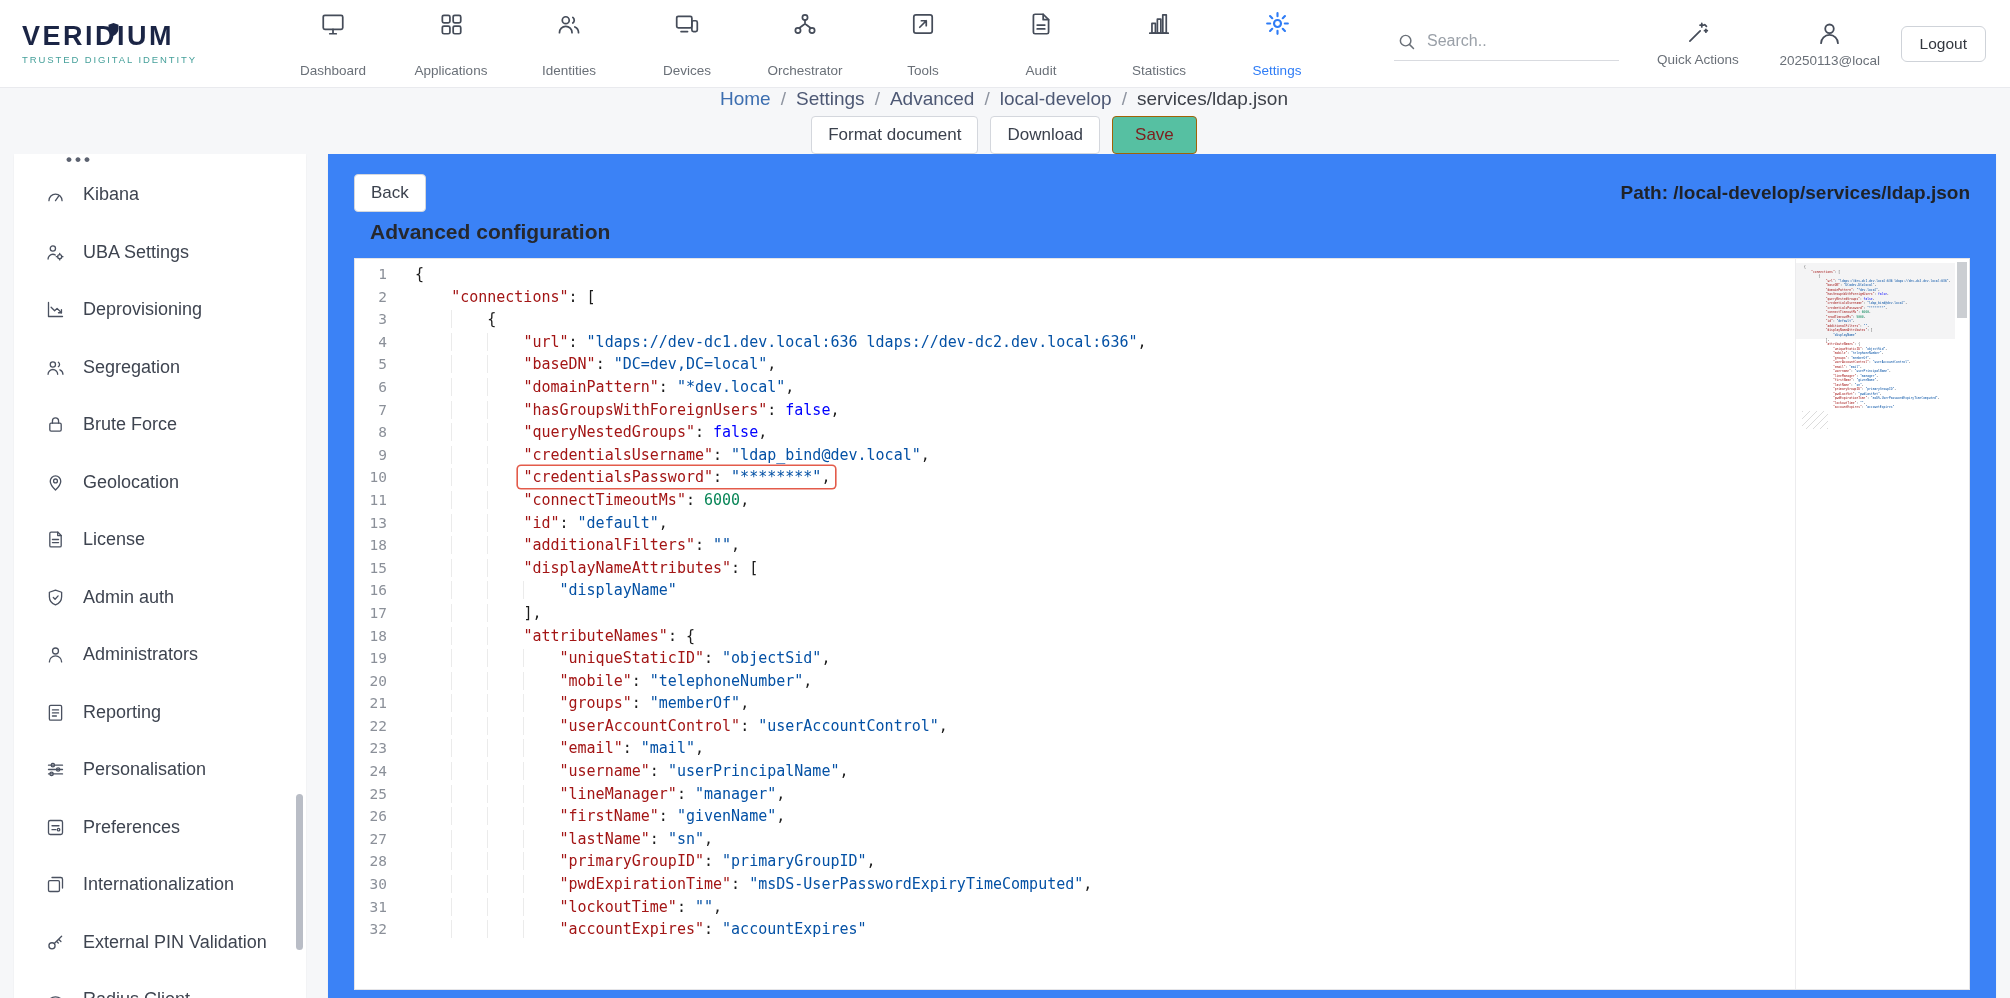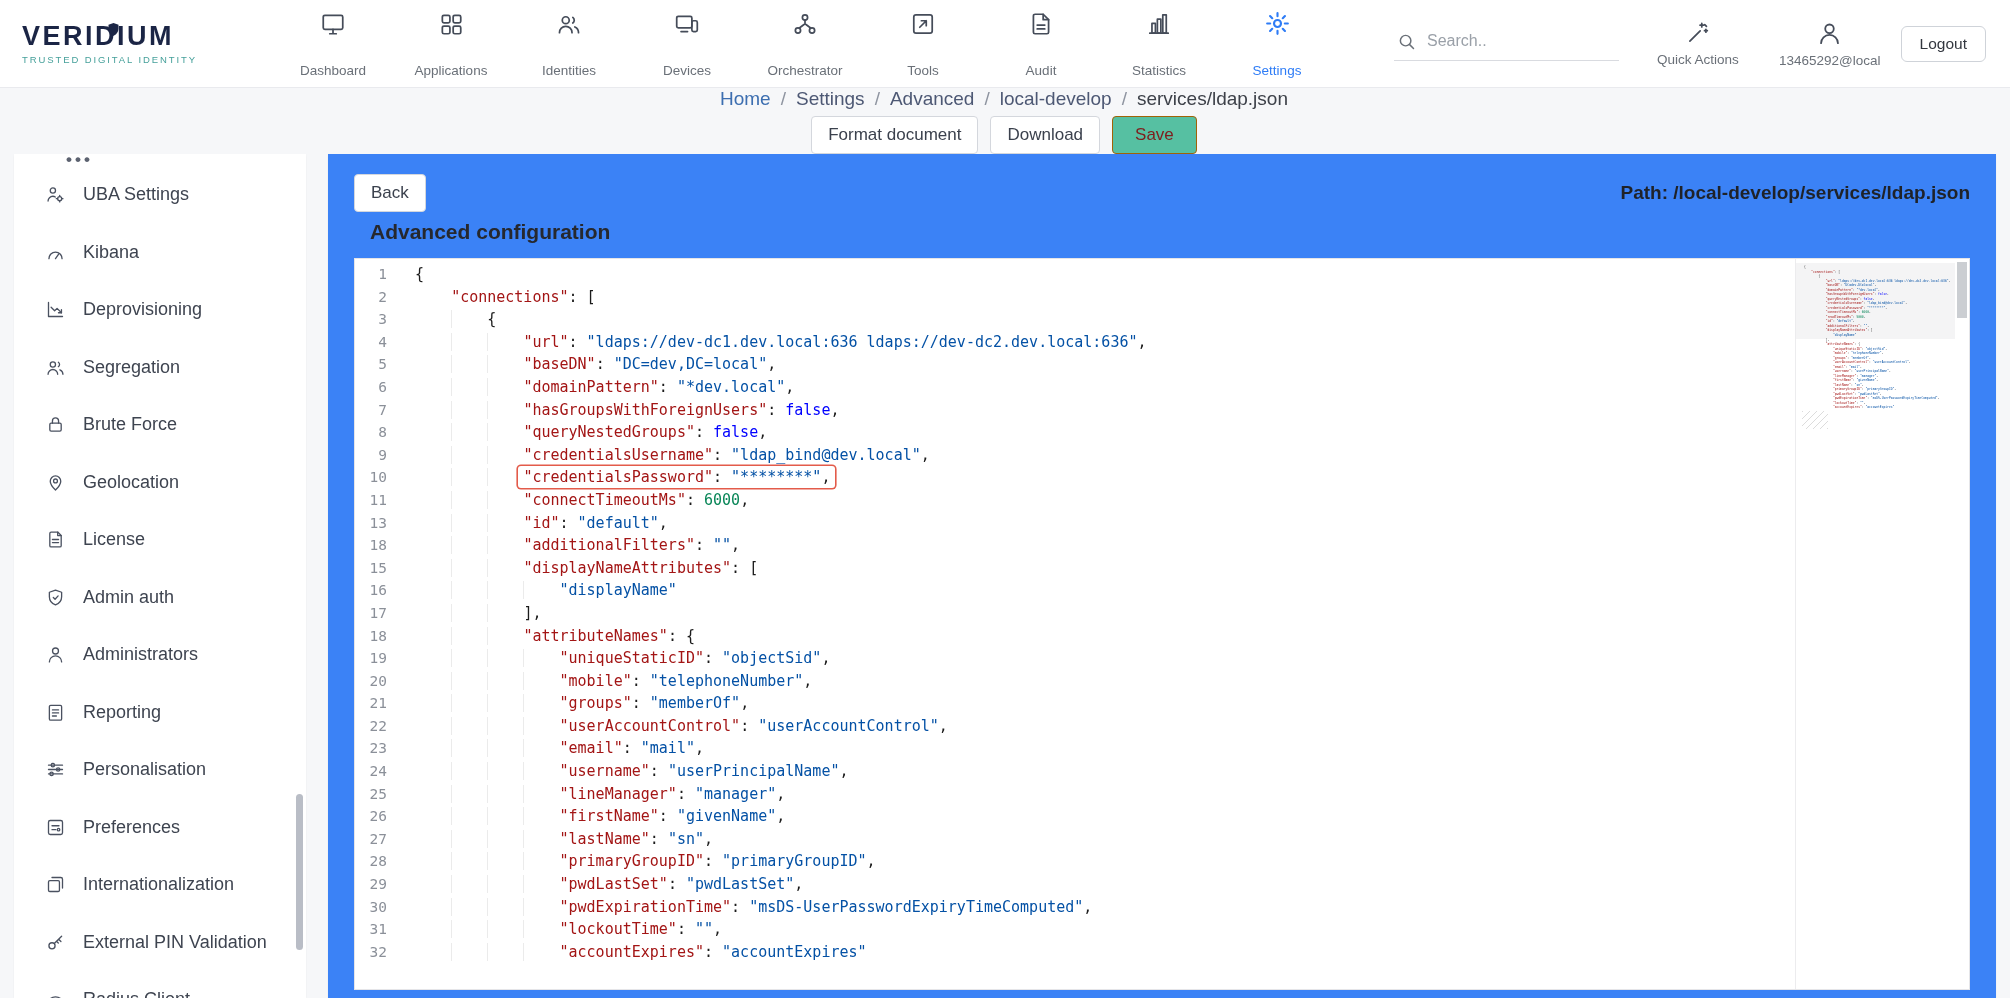--- a/index.html
+++ b/index.html
@@ -205,21 +205,21 @@
     <span class="mini-label">Quick Actions</span>
   </div>
 
   <div class="top-mini">
     <span class="icn">
       <svg width="27" height="27" viewBox="0 0 24 24" fill="none" stroke="currentColor" stroke-width="1.6" stroke-linecap="round">
           <circle cx="12" cy="7.8" r="3.8"></circle>
           <path d="M4.5 20.6c0-4.1 3.4-7.4 7.5-7.4s7.5 3.3 7.5 7.4"></path>
         </svg>
     </span>
-    <span class="mini-label">13465292@local</span>
+    <span class="mini-label">20250113@local</span>
   </div>
 
   <button class="logout-btn">Logout</button>
 </div>
 
 <div class="crumb-bar">
   <div class="crumbs">
       <span class="crumb link">Home</span>
       <span class="crumb-sep">/</span>
       <span class="crumb">Settings</span>
@@ -238,36 +238,36 @@
 </div>
 
 <div class="content">
 
   <div class="sidebar">
     <div class="sb-clipped-dots">•••</div>
     <div class="sb-list">
         <div class="sb-item">
           <span class="icn">
             <svg width="21" height="21" viewBox="0 0 24 24" fill="none" stroke="currentColor" stroke-width="1.5" stroke-linecap="round" stroke-linejoin="round">
+              <path d="M4.5 19a7.5 7.5 0 1 1 15 0"></path>
+              <path d="M12 19l3.6-5.2"></path>
+            </svg>
+          </span>
+          <span class="sb-label">Kibana</span>
+        </div>
+        <div class="sb-item">
+          <span class="icn">
+            <svg width="21" height="21" viewBox="0 0 24 24" fill="none" stroke="currentColor" stroke-width="1.5" stroke-linecap="round" stroke-linejoin="round">
               <circle cx="9" cy="7.5" r="3"></circle>
               <path d="M3.5 19.5c0-3 2.5-5.5 5.5-5.5 1 0 2 .3 2.8.8"></path>
               <circle cx="16.8" cy="16.8" r="2.3"></circle>
               <path d="M16.8 12.9v1.4M16.8 19.1v1.4M12.9 16.8h1.4M19.1 16.8h1.4"></path>
             </svg>
           </span>
           <span class="sb-label">UBA Settings</span>
-        </div>
-        <div class="sb-item">
-          <span class="icn">
-            <svg width="21" height="21" viewBox="0 0 24 24" fill="none" stroke="currentColor" stroke-width="1.5" stroke-linecap="round" stroke-linejoin="round">
-              <path d="M4.5 19a7.5 7.5 0 1 1 15 0"></path>
-              <path d="M12 19l3.6-5.2"></path>
-            </svg>
-          </span>
-          <span class="sb-label">Kibana</span>
         </div>
         <div class="sb-item">
           <span class="icn">
             <svg width="21" height="21" viewBox="0 0 24 24" fill="none" stroke="currentColor" stroke-width="1.5" stroke-linecap="round" stroke-linejoin="round">
               <path d="M4 4v16h16"></path>
               <path d="M7 9.5l4 4 2.8-2.8 5 5"></path>
               <path d="M18.8 12.3v3.4h-3.4"></path>
             </svg>
           </span>
           <span class="sb-label">Deprovisioning</span>
@@ -498,24 +498,20 @@
             <span class="ln">26</span>
             <span class="code"><span class="ind">    </span><span class="ind">    </span><span class="ind">    </span><span class="ind">    </span><span class="tk">"firstName"</span>: <span class="ts">"givenName"</span>,</span>
           </div>
           <div class="code-row">
             <span class="ln">27</span>
             <span class="code"><span class="ind">    </span><span class="ind">    </span><span class="ind">    </span><span class="ind">    </span><span class="tk">"lastName"</span>: <span class="ts">"sn"</span>,</span>
           </div>
           <div class="code-row">
             <span class="ln">28</span>
             <span class="code"><span class="ind">    </span><span class="ind">    </span><span class="ind">    </span><span class="ind">    </span><span class="tk">"primaryGroupID"</span>: <span class="ts">"primaryGroupID"</span>,</span>
-          </div>
-          <div class="code-row">
-            <span class="ln">29</span>
-            <span class="code"><span class="ind">    </span><span class="ind">    </span><span class="ind">    </span><span class="ind">    </span><span class="tk">"pwdLastSet"</span>: <span class="ts">"pwdLastSet"</span>,</span>
           </div>
           <div class="code-row">
             <span class="ln">30</span>
             <span class="code"><span class="ind">    </span><span class="ind">    </span><span class="ind">    </span><span class="ind">    </span><span class="tk">"pwdExpirationTime"</span>: <span class="ts">"msDS-UserPasswordExpiryTimeComputed"</span>,</span>
           </div>
           <div class="code-row">
             <span class="ln">31</span>
             <span class="code"><span class="ind">    </span><span class="ind">    </span><span class="ind">    </span><span class="ind">    </span><span class="tk">"lockoutTime"</span>: <span class="ts">""</span>,</span>
           </div>
           <div class="code-row">

